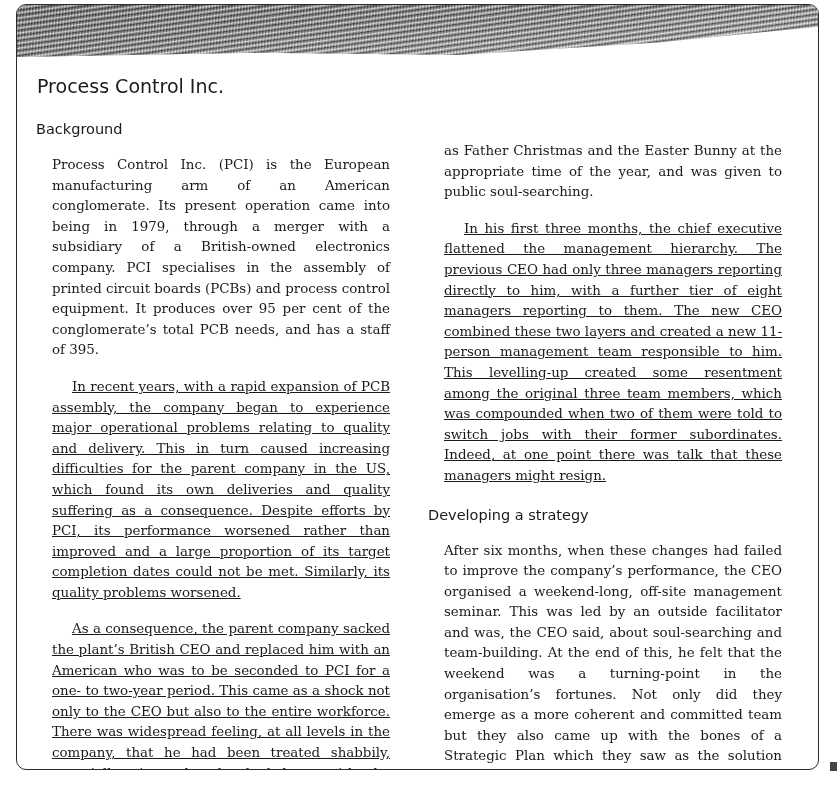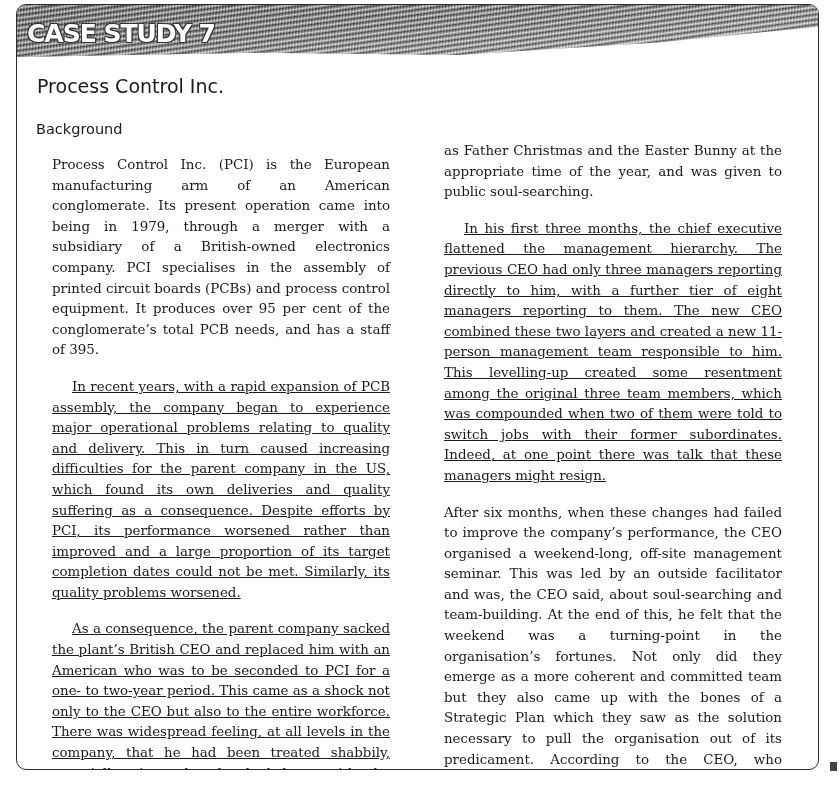--- a/index.html
+++ b/index.html
@@ -87,31 +87,31 @@
       width: 7px;
       height: 9px;
       background: #444;
     }
   </style>
 </head>
 <body>
 
 <div class="page-frame">
   <div class="banner"></div>
-  <div class="banner-label">CASE STUDY 7</div>
 
   <h1 class="doc-title" style="margin:0;font-weight:normal;">Process Control Inc.</h1>
 
   <div class="column col-left">
     <h2 class="section-heading">Background</h2>
     <p class="para">Process Control Inc. (PCI) is the European manufacturing arm of an American conglomerate. Its present operation came into being in 1979, through a merger with a subsidiary of a British-owned electronics company. PCI specialises in the assembly of printed circuit boards (PCBs) and process control equipment. It produces over 95 per cent of the conglomerate’s total PCB needs, and has a staff of 395.</p>
     <p class="para indent">In recent years, with a rapid expansion of PCB assembly, the company began to experience major operational problems relating to quality and delivery. This in turn caused increasing difficulties for the parent company in the US, which found its own deliveries and quality suffering as a consequence. Despite efforts by PCI, its performance worsened rather than improved and a large proportion of its target completion dates could not be met. Similarly, its quality problems worsened.</p>
     <p class="para indent">As a consequence, the parent company sacked the plant’s British CEO and replaced him with an American who was to be seconded to PCI for a one- to two-year period. This came as a shock not only to the CEO but also to the entire workforce. There was widespread feeling, at all levels in the company, that he had been treated shabbily, especially given that he had been with the company, in its various forms, for 25 years. This shock was compounded by the character of the new CEO. He was a colourful and flamboyant person who wore a Mickey Mouse watch, dressed</p>
   </div>
 
   <div class="column col-right">
     <p class="para">as Father Christmas and the Easter Bunny at the appropriate time of the year, and was given to public soul-searching.</p>
     <p class="para indent">In his first three months, the chief executive flattened the management hierarchy. The previous CEO had only three managers reporting directly to him, with a further tier of eight managers reporting to them. The new CEO combined these two layers and created a new 11-person management team responsible to him. This levelling-up created some resentment among the original three team members, which was compounded when two of them were told to switch jobs with their former subordinates. Indeed, at one point there was talk that these managers might resign.</p>
+    <h2 class="section-heading">Developing a strategy</h2>
     <p class="para">After six months, when these changes had failed to improve the company’s performance, the CEO organised a weekend-long, off-site management seminar. This was led by an outside facilitator and was, the CEO said, about soul-searching and team-building. At the end of this, he felt that the weekend was a turning-point in the organisation’s fortunes. Not only did they emerge as a more coherent and committed team but they also came up with the bones of a Strategic Plan which they saw as the solution necessary to pull the organisation out of its predicament. According to the CEO, who introduced the concept and continued to be its main champion, the initial reaction of the management team to the idea of developing a manufacturing</p>
   </div>
 </div>
 
 <div class="side-mark"></div>
 
 </body></html>

